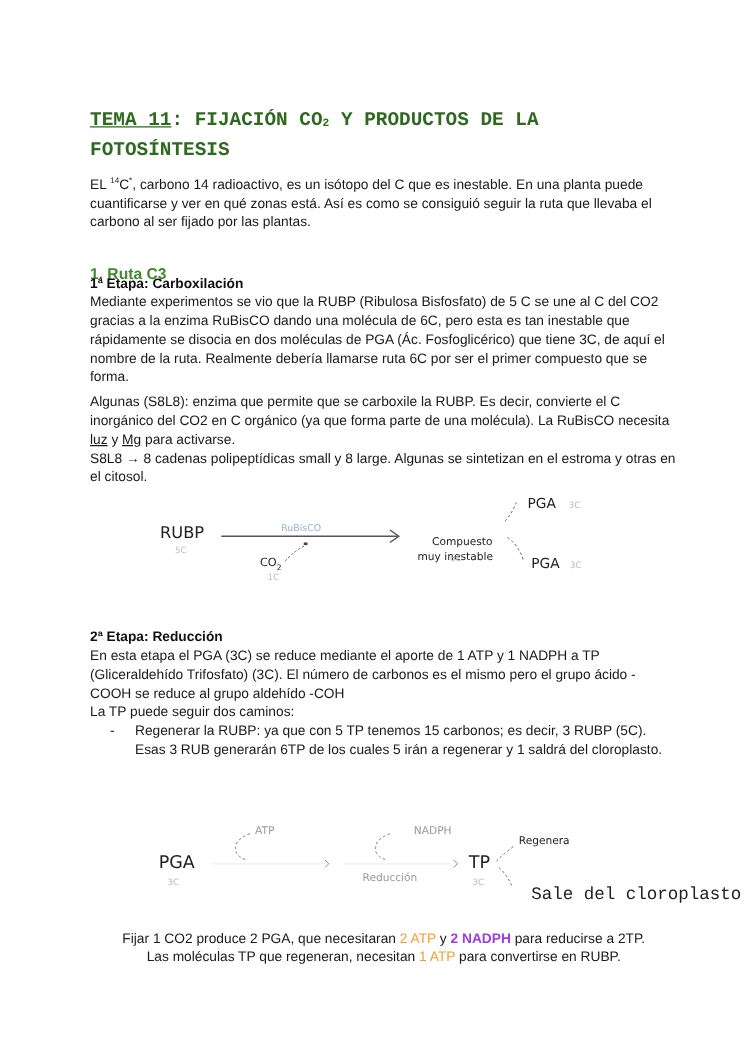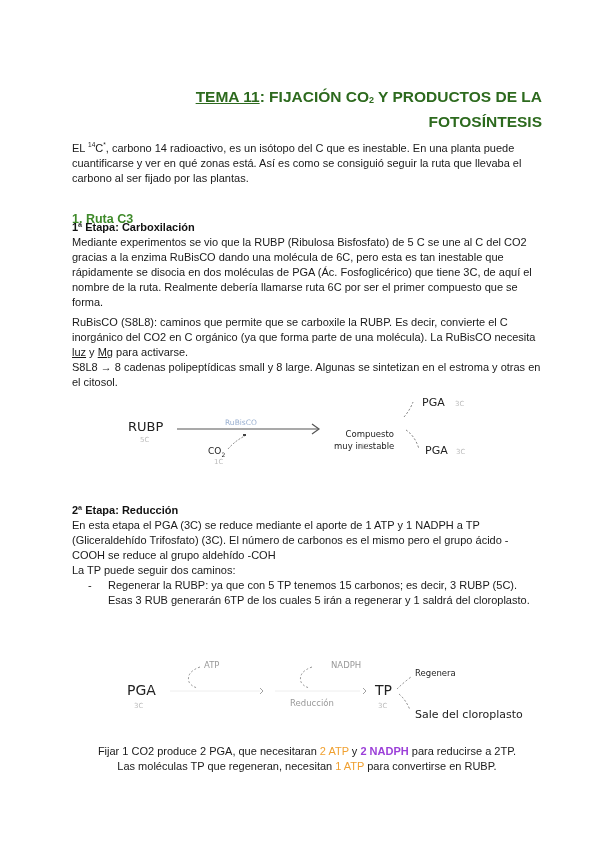--- a/index.html
+++ b/index.html
@@ -1,20 +1,20 @@
 <!DOCTYPE html>
 <html><head>
 <meta charset="utf-8">
 <style>
   html, body { margin:0; padding:0; background:#ffffff; }
   body { width:600px; height:848px; position:relative; overflow:hidden;
          font-family:"Liberation Sans", sans-serif; color:#1a1a1a; }
   .title { position:absolute; left:72px; top:86px; width:470px;
-           font-family:Liberation Sans, sans-serif; font-weight:bold;
-           font-size:15.5px; line-height:21px; color:#2d6a1e;text-align:right; }
+           font-family:Liberation Mono, monospace; font-weight:bold;
+           font-size:15.5px; line-height:21px; color:#2d6a1e; }
   .title .u { text-decoration:underline; }
   .title sub { font-size:9px; vertical-align:-1px; font-weight:bold; }
   .p { position:absolute; left:72px; width:470px; font-size:11px; line-height:15px; color:#1a1a1a; }
   .h2 { position:absolute; left:72px; font-size:12.5px; font-weight:bold; color:#3f8a2a; }
   .h3 { position:absolute; left:72px; font-size:11px; font-weight:bold; color:#111; }
   .sup { font-size:6.5px; vertical-align:5px; }
   .u { text-decoration:underline; }
   .orange { color:#f0a030; }
   .purple { color:#9b3fd8; font-weight:bold; }
   ul.dash { list-style:none; margin:0; padding:0; }
@@ -35,21 +35,21 @@
 <div class="p" style="top:137px;">
   <span>EL </span><span class="sup">14</span><span>C</span><span class="sup">*</span><span>, carbono 14 radioactivo, es un isótopo del C que es inestable. En una planta puede cuantificarse y ver en qué zonas está. Así es como se consiguió seguir la ruta que llevaba el carbono al ser fijado por  las plantas.</span>
 </div>
 
 <div class="h2" style="top:193px;margin-top:19px;">1. Ruta C3</div>
 
 <div class="h3" style="top:221px;">1ª Etapa: Carboxilación</div>
 <div class="p" style="top:235px;">Mediante experimentos se vio que la RUBP (Ribulosa Bisfosfato) de 5 C se une al C del CO2 gracias a la enzima RuBisCO dando una molécula de 6C, pero esta es tan inestable que rápidamente se disocia en dos moléculas de PGA (Ác. Fosfoglicérico) que tiene 3C, de aquí el nombre de la ruta. Realmente debería llamarse ruta 6C por ser el primer compuesto que se forma.</div>
 
 <div class="p" style="top:315px;">
-  <span>RuBisCO (S8L8): caminos que permite que se carboxile la RUBP. Es decir, convierte el C inorgánico del CO2 en C orgánico (ya que forma parte de una molécula). La RuBisCO necesita </span><span class="u">luz</span><span> y </span><span class="u">Mg</span><span> para activarse.</span><br>
+  <span>Algunas (S8L8): enzima que permite que se carboxile la RUBP. Es decir, convierte el C inorgánico del CO2 en C orgánico (ya que forma parte de una molécula). La RuBisCO necesita </span><span class="u">luz</span><span> y </span><span class="u">Mg</span><span> para activarse.</span><br>
   <span>S8L8 → 8 cadenas polipeptídicas small y 8 large. Algunas se sintetizan en el estroma y otras en el citosol.</span>
 </div>
 
 <div>
   <svg class="diag" width="600" height="848">
     <line x1="177" y1="429" x2="318" y2="429" stroke="#555" stroke-width="1.2"></line>
     <polyline points="312,424 319,429 312,434" fill="none" stroke="#555" stroke-width="1.2"></polyline>
     <path d="M228,449 Q236,440 245,436" fill="none" stroke="#666" stroke-width="0.8" stroke-dasharray="2,1.5"></path>
     <rect x="243" y="434" width="3" height="2" fill="#444"></rect>
     <path d="M404,417 Q410,410 413,402" fill="none" stroke="#555" stroke-width="0.8" stroke-dasharray="2,2"></path>
@@ -91,19 +91,19 @@
     <path d="M399,694 Q406,700 410,710" fill="none" stroke="#666" stroke-width="0.8" stroke-dasharray="2,2"></path>
   </svg>
   <div class="diag-lbl" style="left:127px;top:682px;font-size:14px;">PGA</div>
   <div class="diag-small" style="left:134px;top:702px;">3C</div>
   <div class="diag-small" style="left:204px;top:660px;color:#999;font-size:8.5px;">ATP</div>
   <div class="diag-small" style="left:331px;top:660px;color:#999;font-size:8.5px;">NADPH</div>
   <div class="diag-small" style="left:290px;top:698px;color:#999;font-size:8.5px;">Reducción</div>
   <div class="diag-lbl" style="left:375px;top:682px;font-size:14px;">TP</div>
   <div class="diag-small" style="left:378px;top:702px;">3C</div>
   <div class="diag-lbl" style="left:415px;top:668px;font-size:8.5px;">Regenera</div>
-  <div class="diag-lbl" style="left:415px;top:708px;font-size:11px;">Sale del cloroplasto</div>
+  <div class="diag-lbl" style="left:425px;top:708px;font-size:14px;font-family:Liberation Mono, monospace;">Sale del cloroplasto</div>
 </div>
 
 <div class="p" style="top:744px;text-align:center;">
   <span>Fijar 1 CO2 produce 2 PGA, que necesitaran </span><span class="orange">2 ATP</span><span> y </span><span class="purple">2 NADPH</span><span> para reducirse a 2TP.</span><br>
   <span>Las moléculas TP que regeneran, necesitan </span><span class="orange">1 ATP</span><span> para convertirse en RUBP.</span>
 </div>
 
 </body></html>

